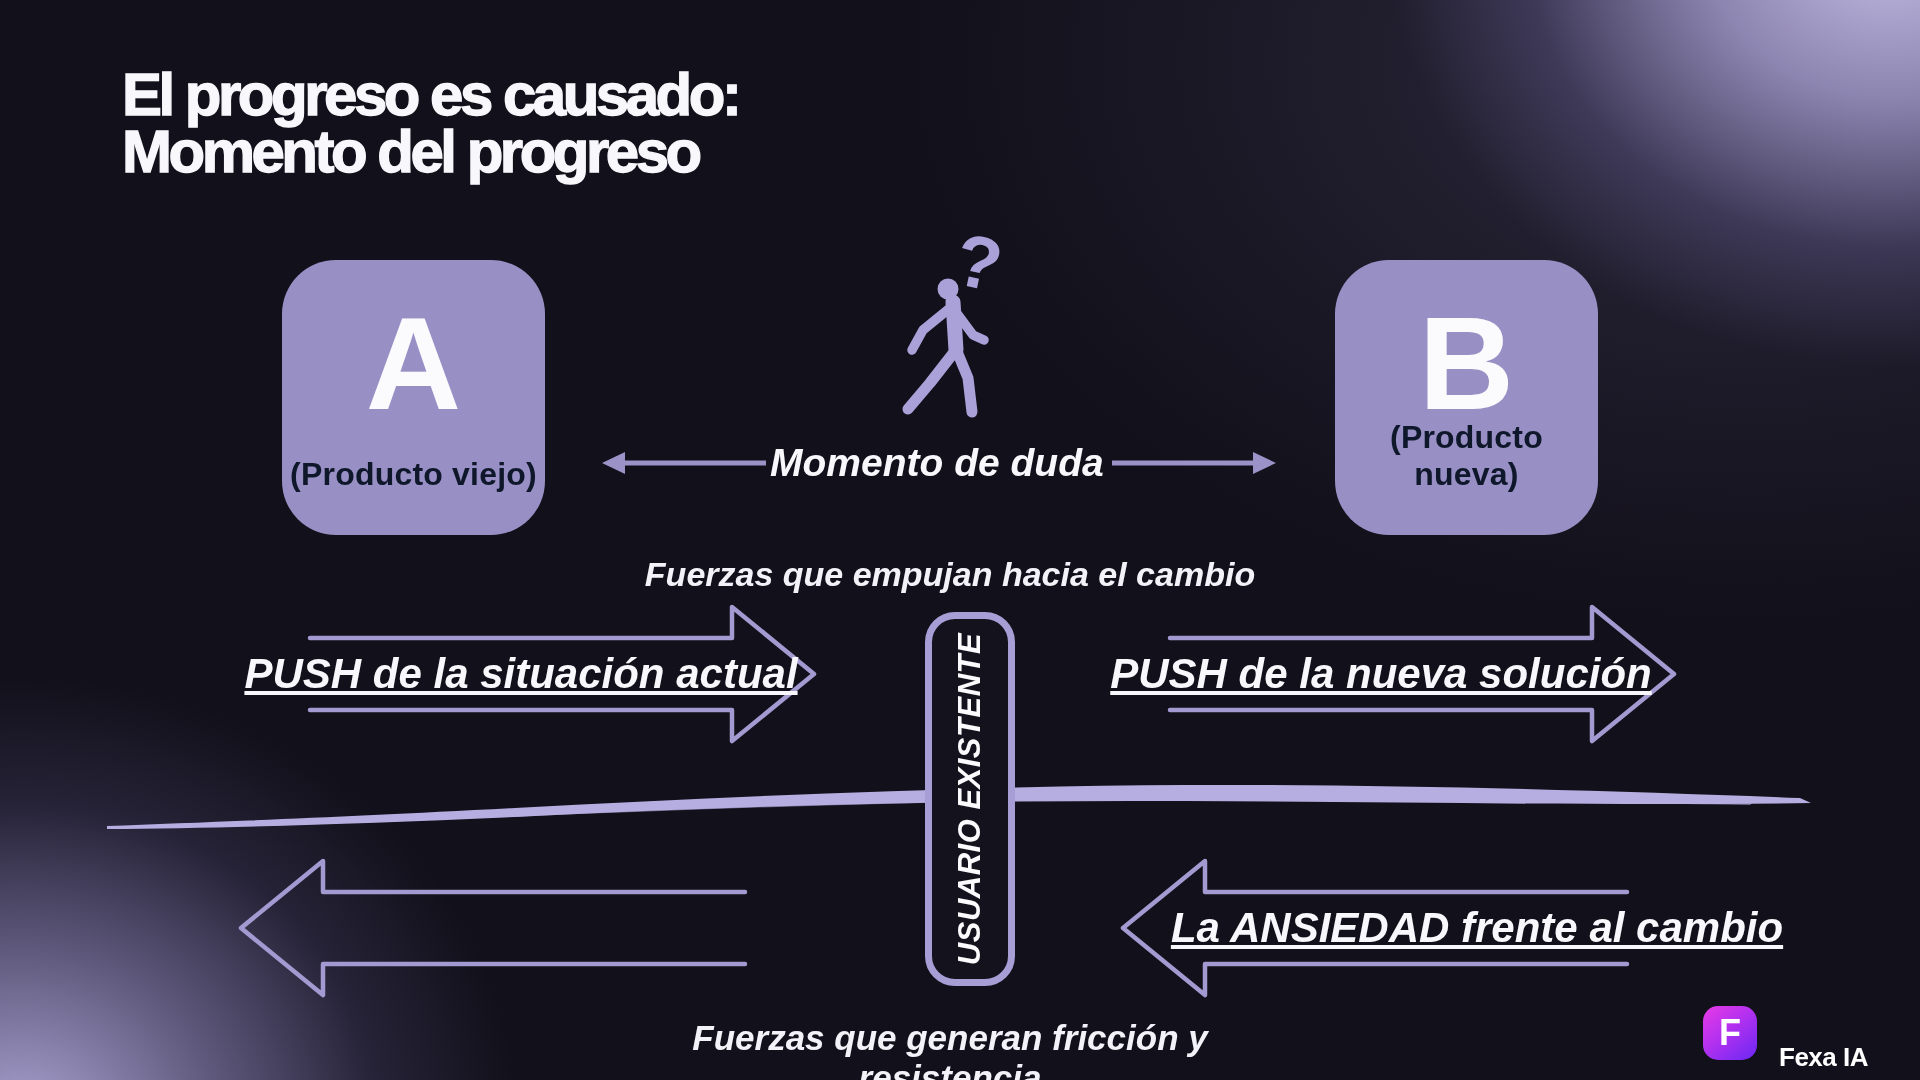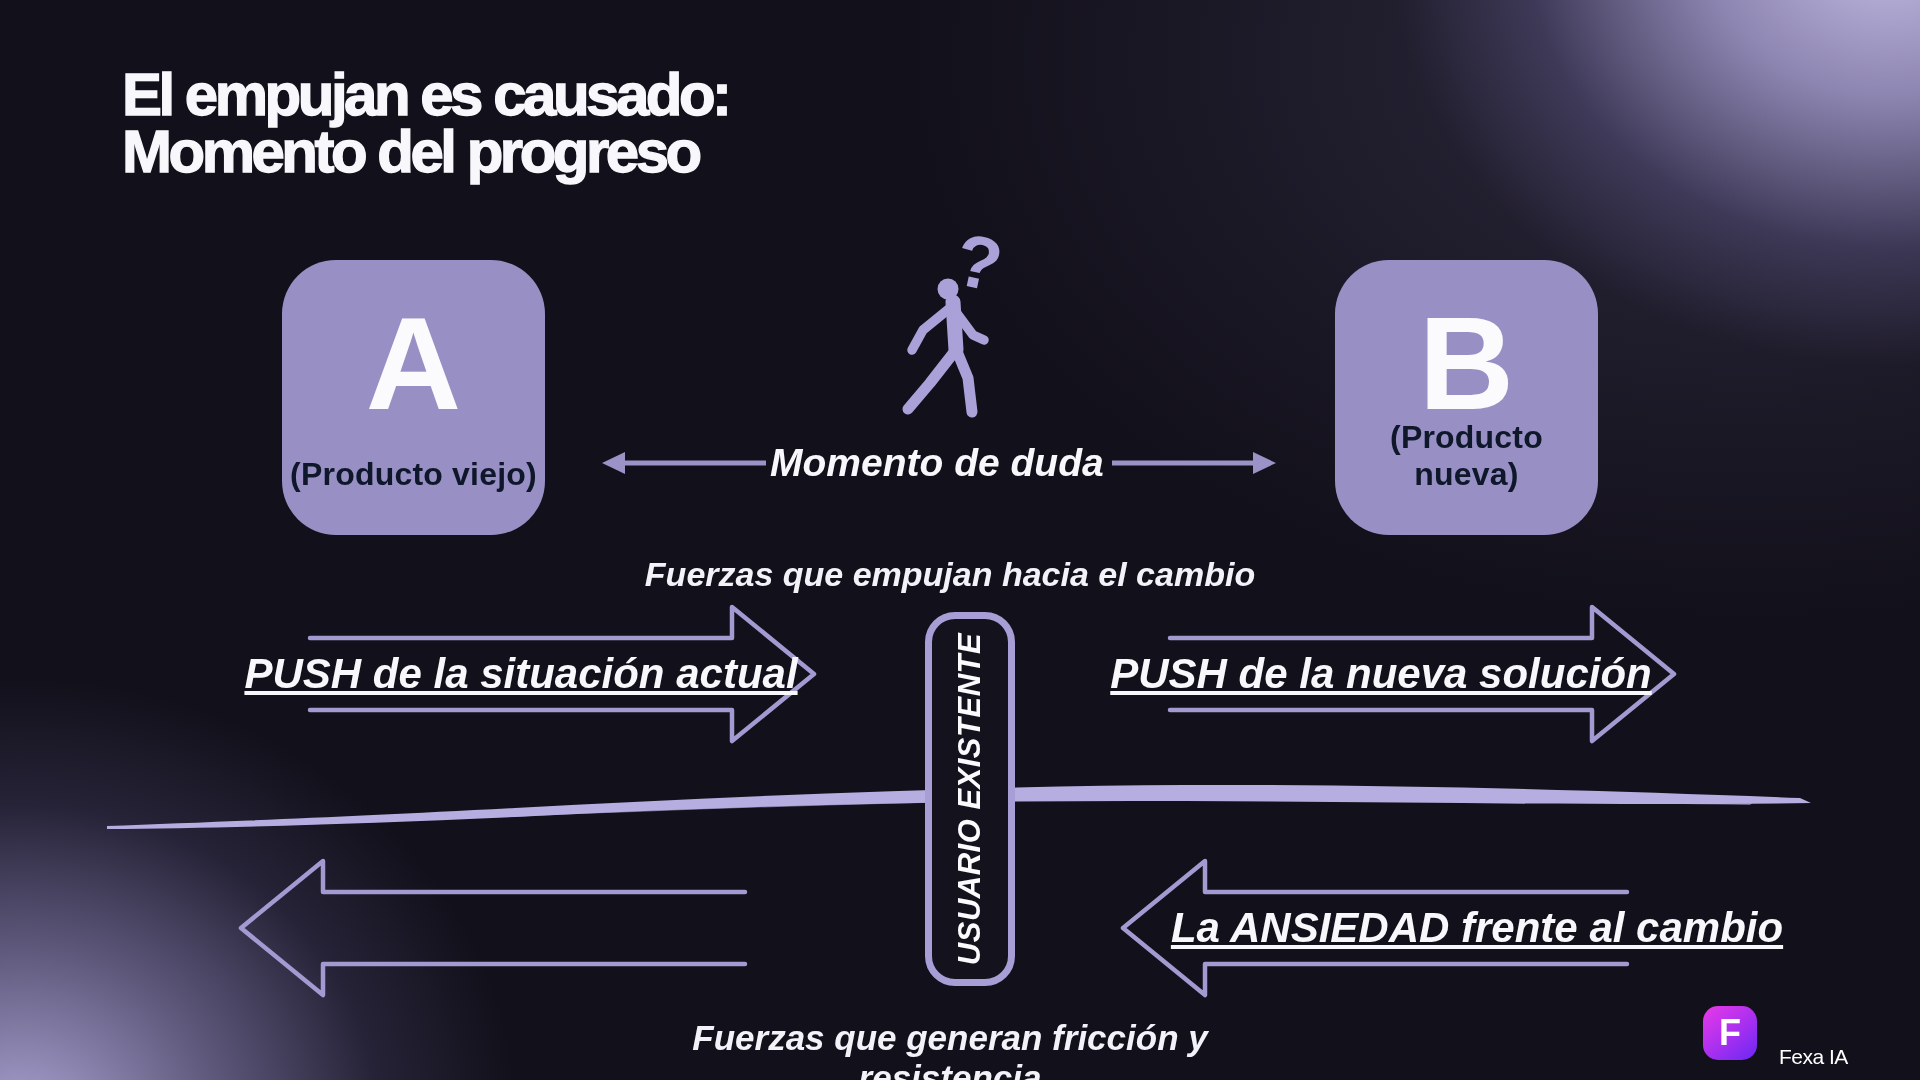--- a/index.html
+++ b/index.html
@@ -77,31 +77,31 @@
   .footer-logo{
     position:absolute;left:1703px;top:1004px;height:58px;
     display:flex;align-items:center;gap:22px;
   }
   .logo-mark{
     width:54px;height:54px;border-radius:15px;
     background:linear-gradient(140deg,#e93ae6 0%,#b331ef 45%,#6a28f4 100%);
     display:flex;align-items:center;justify-content:center;
     font-size:36px;font-weight:bold;color:#ffffff;
   }
-  .brand-name{font-size:21px;font-weight:normal;letter-spacing:-0.5px;color:#ffffff;margin-top:48px;}
+  .brand-name{font-size:26px;font-weight:bold;letter-spacing:-0.5px;color:#ffffff;margin-top:48px;}
   .lavender-stroke{stroke:#a29ad0;fill:none;stroke-linejoin:round;stroke-linecap:round;}
   .person-stroke{stroke:#a9a1d8;fill:none;stroke-linecap:round;stroke-linejoin:round;}
 </style>
 </head>
 <body>
 
 <div class="canvas">
 
   <div class="title">
-    <div>El empujan es causado:</div>
+    <div>El progreso es causado:</div>
     <div>Momento del progreso</div>
   </div>
 
   <div class="product-box box-a">
     <div class="product-letter">A</div>
     <div class="product-label">(Producto viejo)</div>
   </div>
 
   <div class="product-box box-b">
     <div class="product-letter">B</div>

